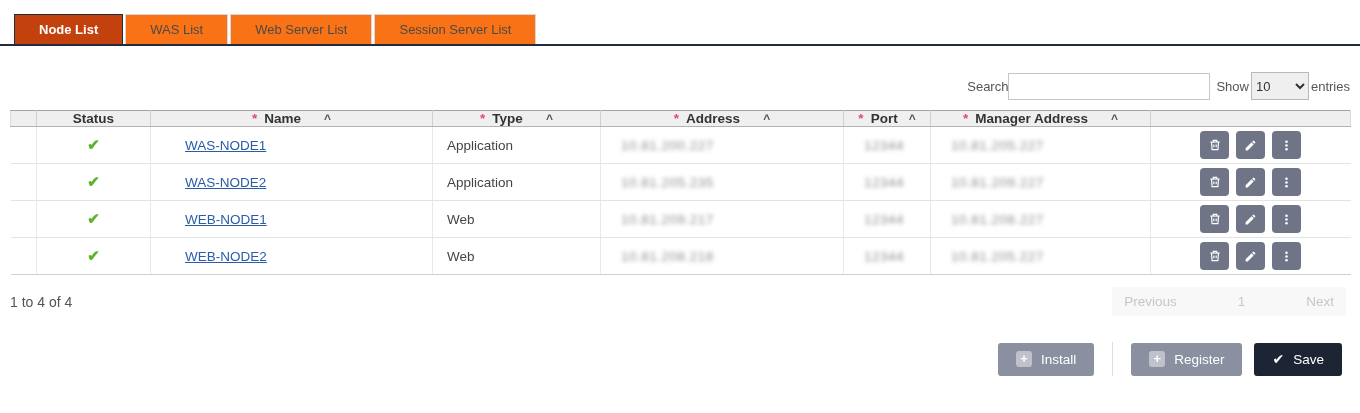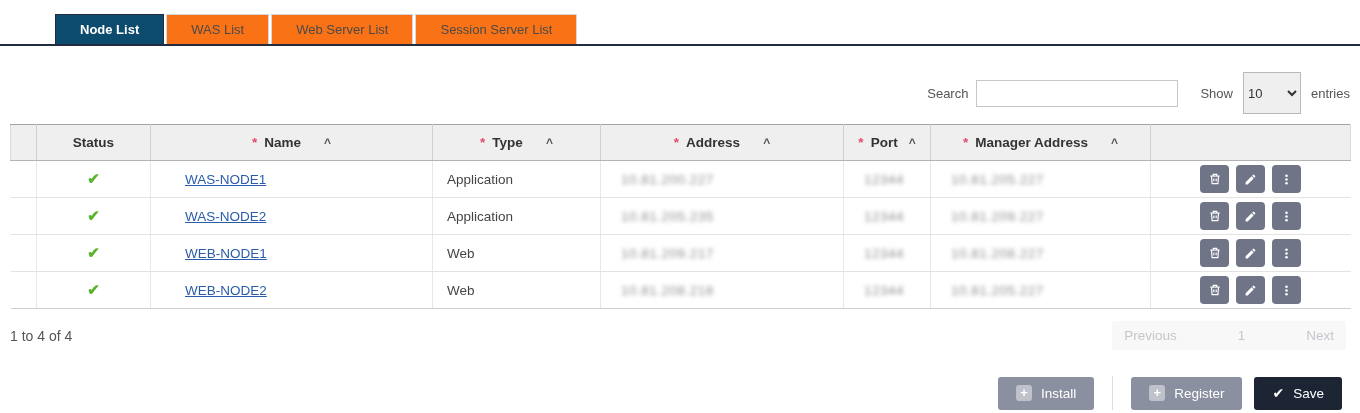--- a/index.html
+++ b/index.html
@@ -1,32 +1,32 @@
 <!DOCTYPE html>
 <html><head>
 <meta charset="utf-8">
 <style>
   * { box-sizing: border-box; margin: 0; padding: 0; }
   html,body { width:1360px; height:413px; background:#ffffff; font-family:"Liberation Sans", sans-serif; color:#444; overflow:hidden; }
 
   
   .tabbar { display:flex; align-items:flex-end; padding-left:14px; margin-top:14px; border-bottom:2px solid #232b3e; }
   .tab { padding:7px 24px; font-size:13px; color:#4a4a4a; background:#f97316; border:1px solid #d8d8d8; border-bottom:none; margin-right:2px; cursor:pointer; white-space:nowrap; }
-  .tab.active { background:#0c4a6e; color:#fff; font-weight:bold; border-color:#232b3e;margin-left:41px; }
-
-  
-  .toolbar { display:flex; justify-content:flex-end; align-items:center; padding:0 10px; margin-top:26px; gap:8px; }
+  .tab.active { background:#c2410c; color:#fff; font-weight:bold; border-color:#232b3e; }
+
+  
+  .toolbar { display:flex; justify-content:flex-end; align-items:center; padding:0 10px; margin-top:26px; }
   .toolbar label { font-size:13px; color:#555; }
   .search-input { width:202px; height:27px; border:1px solid #c6c6c6; padding:0 6px; font-size:13px; outline:none; }
-  .show-select { height:42px; width:58px; border:1px solid #b9b9b9; font-size:13px; color:#333; margin:0 2px; }
+  .show-select { height:28px; width:58px; border:1px solid #b9b9b9; font-size:13px; color:#333; margin:0 2px; }
   .toolbar .spacer { width:6px; }
 
   
   table { border-collapse:collapse; table-layout:fixed; width:1340px; margin:10px 10px 0 10px; font-size:13.5px; }
-  thead th { background:#efefef; height:36px; font-weight:bold; color:#333; border-top:1px solid #a3a3a3; border-bottom:1px solid #b3b3b3; border-left:1px solid #cfcfcf; border-right:1px solid #cfcfcf;margin-left:11px; }
+  thead th { background:#efefef; height:16px; font-weight:bold; color:#333; border-top:1px solid #a3a3a3; border-bottom:1px solid #b3b3b3; border-left:1px solid #cfcfcf; border-right:1px solid #cfcfcf;margin-left:11px; }
   thead th:first-child { border-left:1px solid #dcdcdc; }
   thead th:last-child { border-right:1px solid #dcdcdc; }
   .th-inner { display:flex; align-items:center; justify-content:center; gap:7px; }
   .req { color:#e14a6d; font-weight:bold; }
   .caret { color:#555; font-weight:bold; font-size:12px; margin-left:16px; cursor:pointer; }
   .caret.tight { margin-left:4px; }
   tbody td { height:37px; border-bottom:1px solid #e3e3e3; border-left:1px solid #e8e8e8; border-right:1px solid #e8e8e8; background:#fff; padding:0 14px; color:#444; }
   tbody td:first-child { border-left:none; }
   tbody td:last-child { border-right:none; }
   tbody tr:last-child td { border-bottom:1px solid #cfcfcf; }

